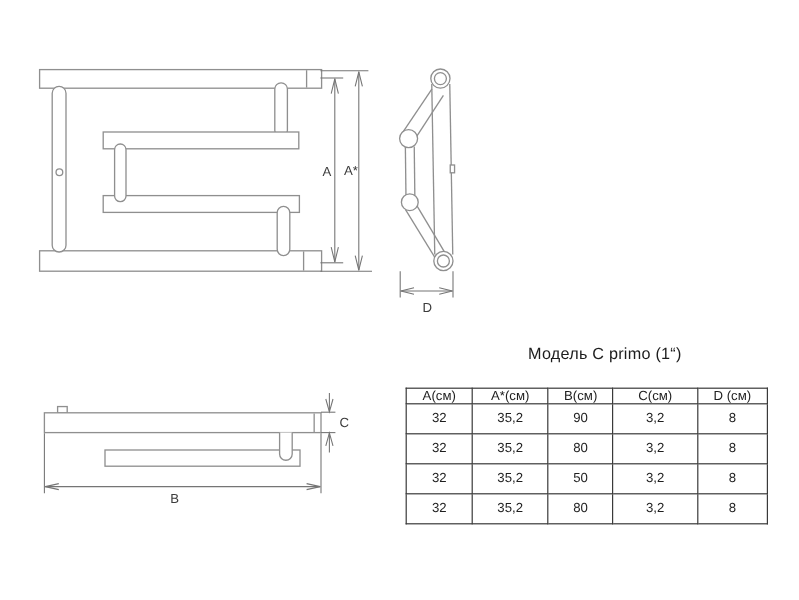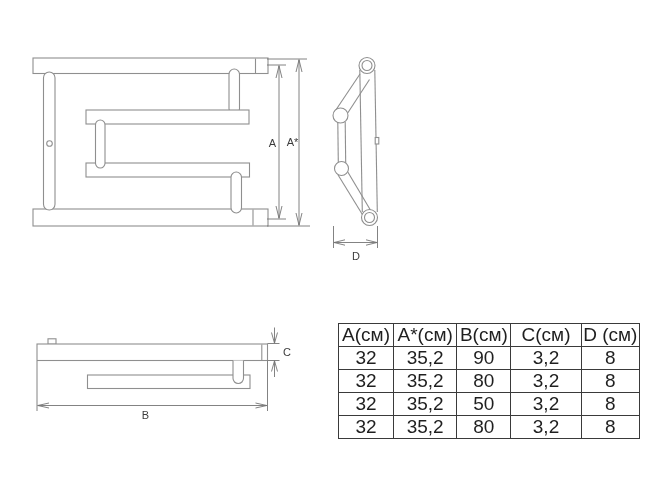--- a/index.html
+++ b/index.html
@@ -27,21 +27,21 @@
     font-size:11px;fill:var(--label-text);
   }
   .title{
     position:absolute;left:404px;top:287px;width:200px;
     text-align:center;font-size:13.5px;color:var(--title-text);
     letter-spacing:0.2px;white-space:nowrap;
   }
   table.spec{
     position:absolute;left:338px;top:323px;width:302px;height:114px;
     border-collapse:collapse;table-layout:fixed;
-    font-size:19px;color:var(--table-text);
+    font-size:11px;color:var(--table-text);
   }
   table.spec th,table.spec td{
     border:1px solid var(--table-border);
     text-align:center;vertical-align:middle;
     font-weight:normal;padding:0;
   }
 </style>
 </head>
 <body>
 
@@ -140,20 +140,21 @@
       <line class="dim" x1="267.5" y1="343.5" x2="279.5" y2="343.5"></line>
       <line class="dim" x1="267.5" y1="360.5" x2="279.5" y2="360.5"></line>
       <line class="dim" x1="274.5" y1="327.5" x2="274.5" y2="343"></line>
       <path class="dim" d="M271.5,332.5 L274.5,343.2 L277.5,332.5"></path>
       <line class="dim" x1="274.5" y1="361" x2="274.5" y2="377"></line>
       <path class="dim" d="M271.5,371.5 L274.5,360.8 L277.5,371.5"></path>
       <text class="dimlabel" x="287" y="356" text-anchor="middle">C</text>
     </g>
   </svg>
 
+  <div class="title">Модель C primo (1“)</div>
 
   <table class="spec">
     <colgroup>
       <col style="width:18.3%">
         <col style="width:21%">
         <col style="width:18%">
         <col style="width:23.3%">
         <col style="width:19.4%">
     </colgroup>
     <thead>

